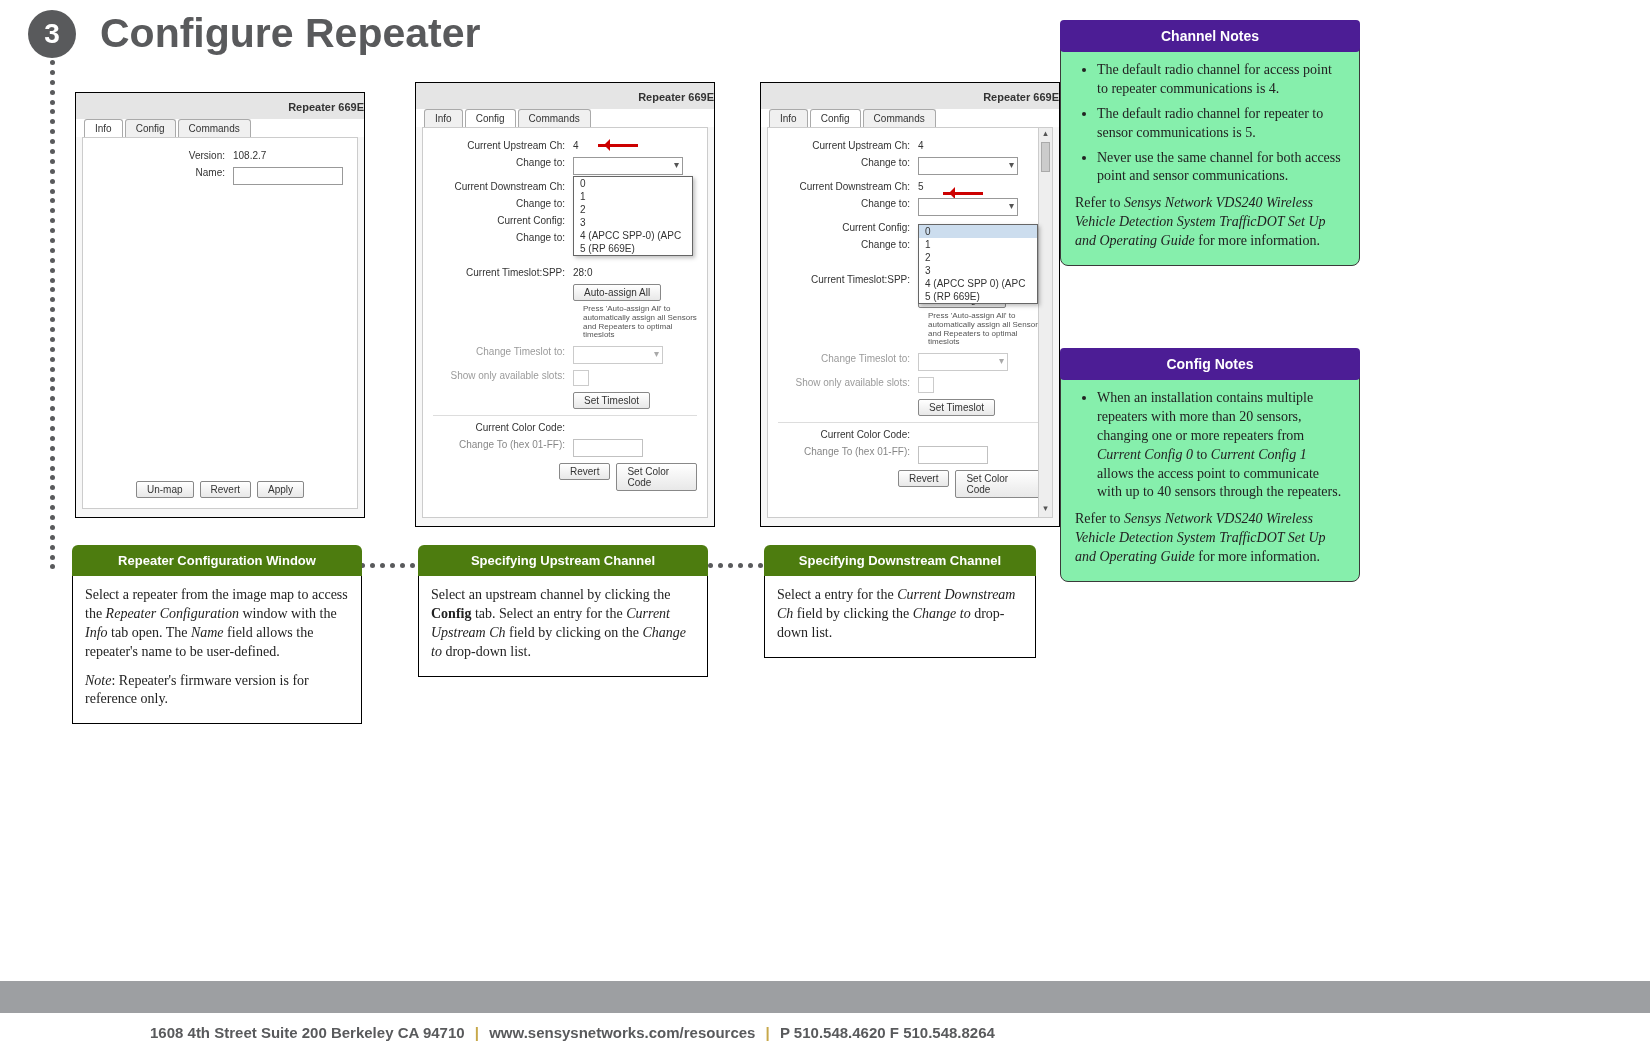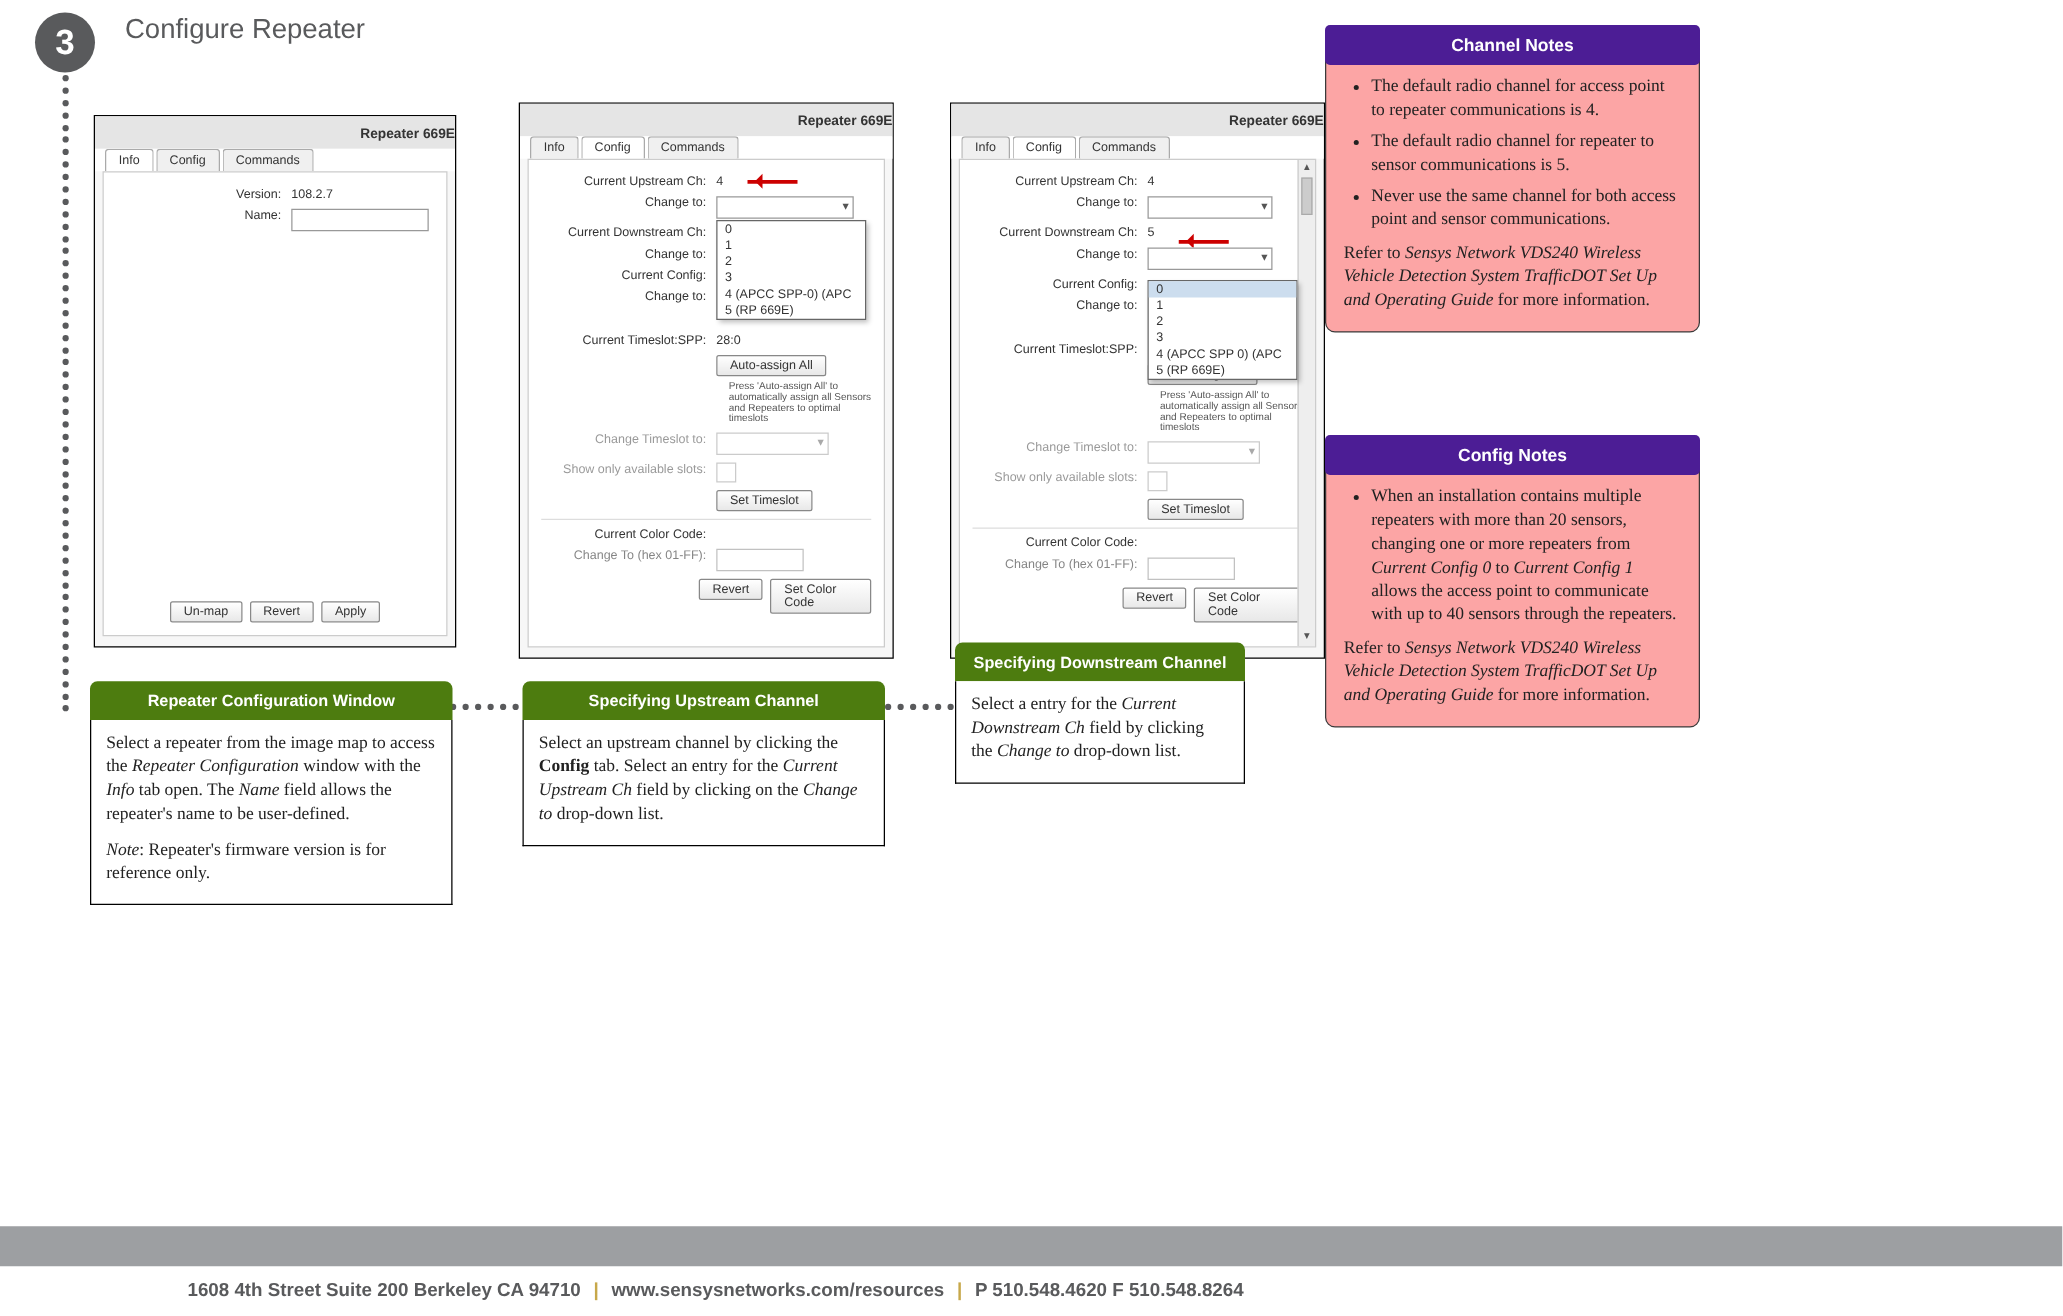--- a/index.html
+++ b/index.html
@@ -25,22 +25,22 @@
     font-weight: bold;
     display: flex;
     align-items: center;
     justify-content: center;
   }
   .page-title {
     position: absolute;
     top: 10px;
     left: 100px;
     font-family: Arial, sans-serif;
-    font-size: 22px;
-    font-weight: normal;
+    font-size: 41px;
+    font-weight: bold;
     color: #595a5c;
   }
   .dot-col {
     position: absolute;
     left: 50px;
     top: 60px;
     width: 6px;
     height: 510px;
     display: flex;
     flex-direction: column;
@@ -238,21 +238,21 @@
     padding: 8px 6px;
     border-radius: 4px;
     position: relative;
     z-index: 2;
   }
   .note-body-wrap {
     border: 1px solid #3a3a3a;
     border-radius: 8px;
     margin-top: -14px;
     padding: 22px 14px 14px;
-    background: #fca5a5;
+    background: #86efac;
     line-height: 1.35;
   }
   .note-body-wrap ul {
     list-style: disc;
     padding-left: 22px;
     margin-bottom: 8px;
   }
   .note-body-wrap li { margin-bottom: 6px; }
   .guide-ref { margin-top: 4px; }
 
@@ -541,21 +541,21 @@
   </div>
 </div>
 
 <div class="caption" style="left:418px; top:545px;">
   <div class="cap-head">Specifying Upstream Channel</div>
   <div class="cap-body">
     <span>Select an upstream channel by clicking the </span><b>Config</b><span> tab. Select an entry for the </span><em>Current Upstream Ch</em><span> field by clicking on the </span><em>Change to</em><span> drop-down list.</span>
   </div>
 </div>
 
-<div class="caption" style="left:764px; top:514px; width:232px;">
+<div class="caption" style="left:764px; top:545px; width:272px;">
   <div class="cap-head">Specifying Downstream Channel</div>
   <div class="cap-body">
     <span>Select a entry for the </span><em>Current Downstream Ch</em><span> field by clicking the </span><em>Change to</em><span> drop-down list.</span>
   </div>
 </div>
 
 <div class="note-box" style="left:1060px; top:20px;">
   <div class="note-head">Channel Notes</div>
   <div class="note-body-wrap">
     <ul>

